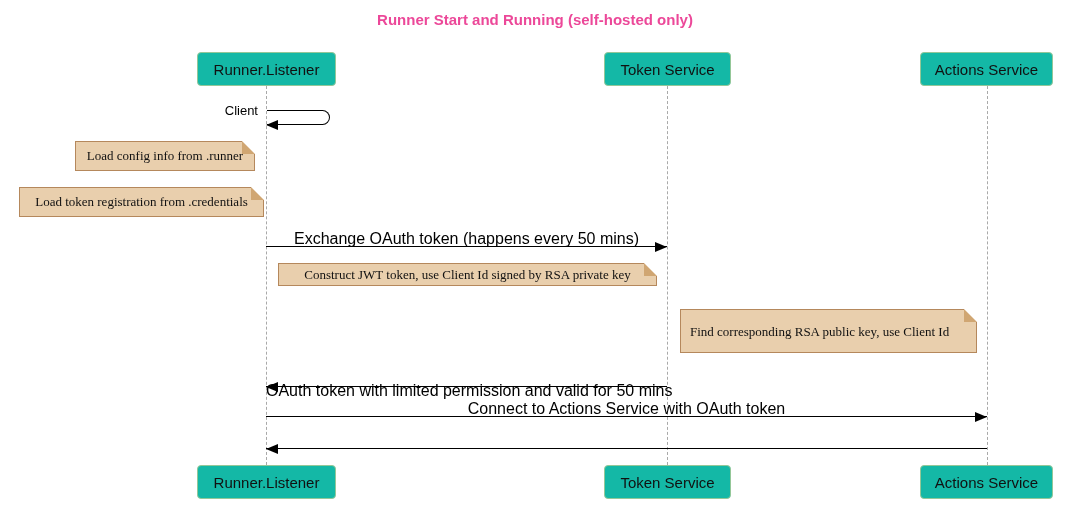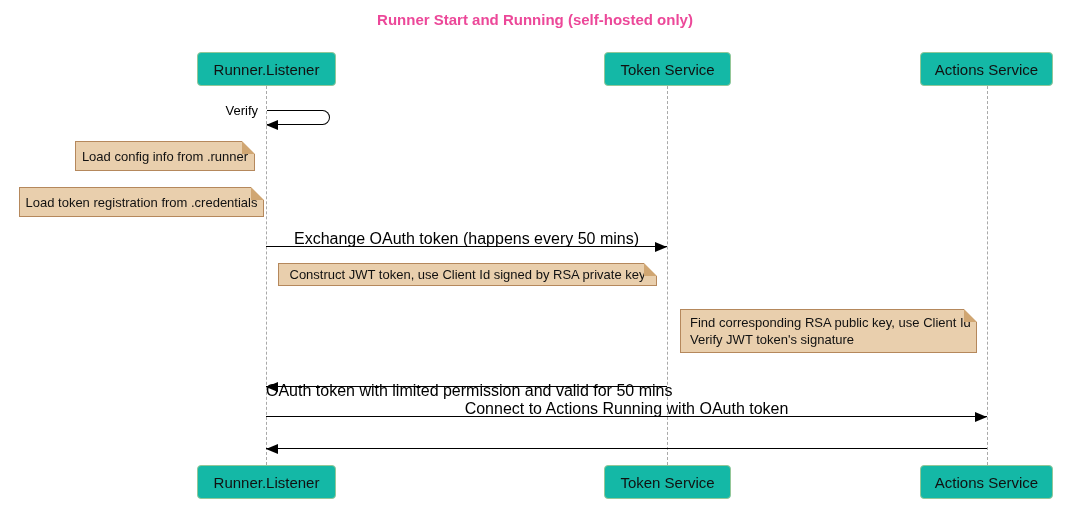--- a/index.html
+++ b/index.html
@@ -24,20 +24,21 @@
     background:#14b8a6;border:1px solid #94c798;border-radius:4px;
     display:flex;align-items:center;justify-content:center;
     font-size:15px;color:#111;box-sizing:border-box;white-space:nowrap;
   }
   .note{
     position:absolute;box-sizing:border-box;
     background:#e9cfad;border:1px solid #b5885c;
     font-size:13px;color:#111;
     display:flex;align-items:center;justify-content:center;
     white-space:nowrap;
+    font-family:Liberation Serif, serif;
   }
   .note::before{
     content:"";position:absolute;top:-1px;right:-1px;
     border-width:0 13px 13px 0;border-style:solid;
     border-color:#ffffff #ffffff #d0a672 #d0a672;
   }
   .note.two-line{flex-direction:column;align-items:flex-start;justify-content:center;padding-left:9px;line-height:17px;}
   .msg-label{
     position:absolute;font-size:16px;color:#000;text-align:center;height:15px;line-height:15px;white-space:nowrap;
   }
@@ -85,21 +86,21 @@
   <div class="participant" style="left:197px;top:465px;width:139px;">
     <span>Runner.Listener</span>
   </div>
   <div class="participant" style="left:604px;top:465px;width:127px;">
     <span>Token Service</span>
   </div>
   <div class="participant" style="left:920px;top:465px;width:133px;">
     <span>Actions Service</span>
   </div>
 
-  <div class="self-label">Verify</div>
+  <div class="self-label">Client</div>
   <div class="self-loop"></div>
   <div class="arrow-left" style="left:266px;top:120px;"></div>
 
   <div class="note" style="left:75px;top:141px;width:180px;height:30px;">
     <span>Load config info from .runner</span>
   </div>
 
   <div class="note" style="left:10px;top:187px;width:245px;height:30px;margin-left:9px;">
     <span>Load token registration from .credentials</span>
   </div>
@@ -107,27 +108,26 @@
   <div class="msg-label" style="left:266px;top:231px;width:401px;">Exchange OAuth token (happens every 50 mins)</div>
   <div class="msg-line" style="left:266px;top:246px;width:401px;"></div>
   <div class="arrow-right" style="left:655px;top:242px;"></div>
 
   <div class="note" style="left:278px;top:263px;width:379px;height:23px;">
     <span>Construct JWT token, use Client Id signed by RSA private key</span>
   </div>
 
   <div class="note two-line" style="left:680px;top:309px;width:297px;height:44px;">
     <div>Find corresponding RSA public key, use Client Id</div>
-    <div>Verify JWT token's signature</div>
   </div>
 
   <div class="msg-label" style="left:266px;top:383px;width:401px;">OAuth token with limited permission and valid for 50 mins</div>
   <div class="msg-line" style="left:266px;top:386px;width:401px;"></div>
   <div class="arrow-left" style="left:266px;top:382px;"></div>
 
-  <div class="msg-label" style="left:266px;top:401px;width:721px;">Connect to Actions Running with OAuth token</div>
+  <div class="msg-label" style="left:266px;top:401px;width:721px;">Connect to Actions Service with OAuth token</div>
   <div class="msg-line" style="left:266px;top:416px;width:721px;"></div>
   <div class="arrow-right" style="left:975px;top:412px;"></div>
 
   <div class="msg-line" style="left:266px;top:448px;width:721px;"></div>
   <div class="arrow-left" style="left:266px;top:444px;"></div>
 
 </div>
 
 </body></html>

